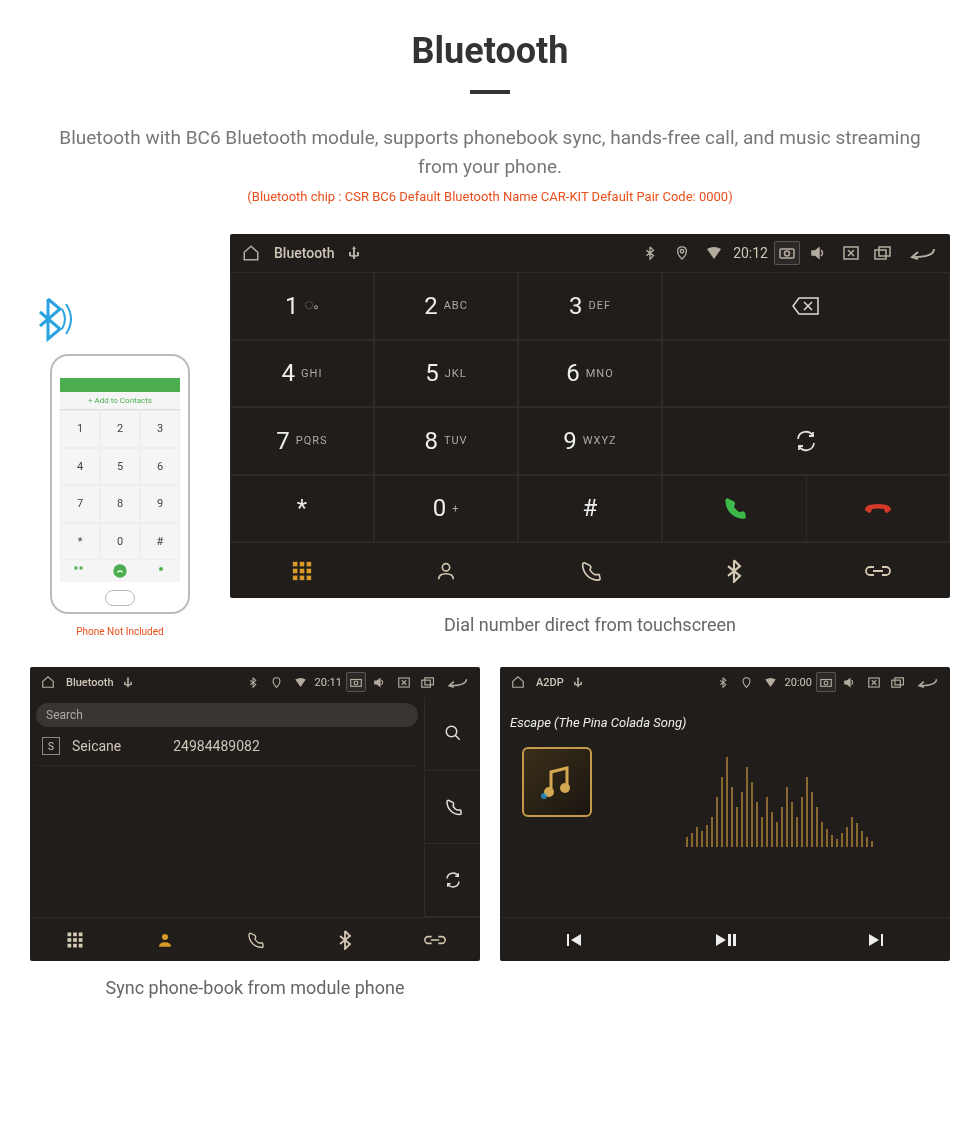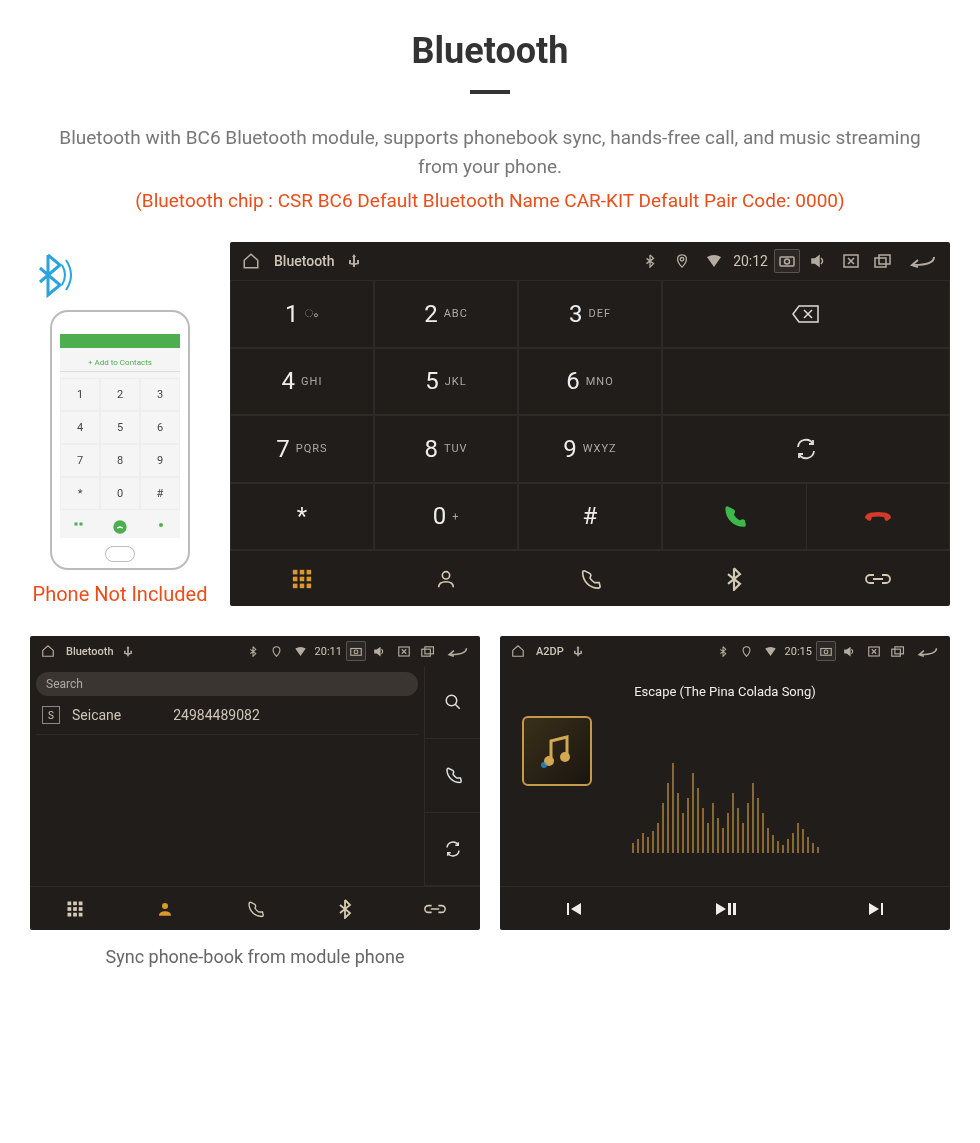--- a/index.html
+++ b/index.html
@@ -24,21 +24,21 @@
 }
 .intro {
   text-align: center;
   font-size: 19px;
   color: #777;
   line-height: 1.5;
   padding: 0 40px;
 }
 .intro-orange {
   text-align: center;
-  font-size: 19px;
+  font-size: 13px;
   color: #e94e1b;
   margin-top: 8px;
   margin-bottom: 30px;
 }
 .row1 {
   display: flex;
   align-items: flex-end;
   padding: 0 30px;
   gap: 20px;
 }
@@ -61,21 +61,20 @@
   padding: 22px 8px 30px;
 }
 .phone-screen {
   width: 100%;
   height: 100%;
   background: #f5f5f5;
   font-size: 7px;
   color: #555;
   display: flex;
   flex-direction: column;
-  gap: 6px;
 }
 .phone-top {
   background: #4cae4f;
   height: 14px;
 }
 .phone-add {
   padding: 4px;
   font-size: 8px;
   color: #4cae4f;
   border-bottom: 1px solid #ddd;
@@ -104,21 +103,21 @@
   bottom: 6px;
   left: 50%;
   transform: translateX(-50%);
   width: 30px;
   height: 16px;
   border: 1.5px solid #bbb;
   border-radius: 10px;
 }
 .phone-cap {
   color: #e94e1b;
-  font-size: 20px;
+  font-size: 10px;
   margin-top: 12px;
 }
 .dialer-col { flex: 1; }
 .caption {
   text-align: center;
   font-size: 18px;
   color: #666;
   margin-top: 14px;
   line-height: 1.4;
 }
@@ -256,23 +255,22 @@
   border-left: 1px solid #2e2a26;
   border-bottom: 1px solid #2e2a26;
   display: flex;
   align-items: center;
   justify-content: center;
 }
 .music-body {
   height: 220px;
   position: relative;
   display: flex;
-  flex-direction: column;
-  align-items: center;
   padding: 10px;
+  font-style: italic;
 }
 .track-title {
   font-size: 13px;
   color: #eee;
   margin-top: 8px;
   margin-bottom: 14px;
 }
 .music-art {
   position: absolute;
   left: 22px;
@@ -543,20 +541,21 @@
               <path d="M6 1 V19 L11 14 L1 6 M6 1 L11 6 L1 14"></path>
             </svg>
           </div>
         <div class="tab">
             <svg width="26" height="20" viewBox="0 0 26 16" fill="none" stroke="currentColor" stroke-width="1.8">
               <path d="M9 4 H5 A4 4 0 0 0 5 12 H9 M17 4 H21 A4 4 0 0 1 21 12 H17 M8 8 H18"></path>
             </svg>
           </div>
       </div>
     </div>
+    <div class="caption">Dial number direct from touchscreen</div>
   </div>
 </div>
 
 <div class="row2">
   <div class="half">
     <div class="device">
       <div class="statusbar sm">
         <span class="sb-ico">
             <svg width="14" height="14" viewBox="0 0 24 24" fill="none" stroke="currentColor" stroke-width="2">
               <path d="M3 11 L12 3 L21 11 V21 H3 Z"></path>
@@ -711,21 +710,21 @@
         <span class="sb-ico">
             <svg width="9" height="11" viewBox="0 0 12 16" fill="none" stroke="currentColor" stroke-width="1.5">
               <path d="M6 1 C3 1 1 3 1 6 C1 10 6 15 6 15 S11 10 11 6 C11 3 9 1 6 1 Z"></path>
             </svg>
           </span>
         <span class="sb-ico">
             <svg width="11" height="9" viewBox="0 0 14 12" fill="currentColor">
               <path d="M7 12 L0 2 Q7 -2 14 2 Z"></path>
             </svg>
           </span>
-        <span>20:15</span>
+        <span>20:00</span>
         <span class="sb-ico boxed">
             <svg width="12" height="9" viewBox="0 0 16 12" fill="none" stroke="currentColor" stroke-width="1.5">
               <rect x="1" y="2" width="14" height="9"></rect>
               <circle cx="8" cy="6.5" r="2.5"></circle>
             </svg>
           </span>
         <span class="sb-ico">
             <svg width="12" height="11" viewBox="0 0 16 14" fill="none" stroke="currentColor" stroke-width="1.5">
               <path d="M1 5 H4 L8 2 V12 L4 9 H1 Z" fill="currentColor"></path>
               <path d="M10 4 Q13 7 10 10"></path>

